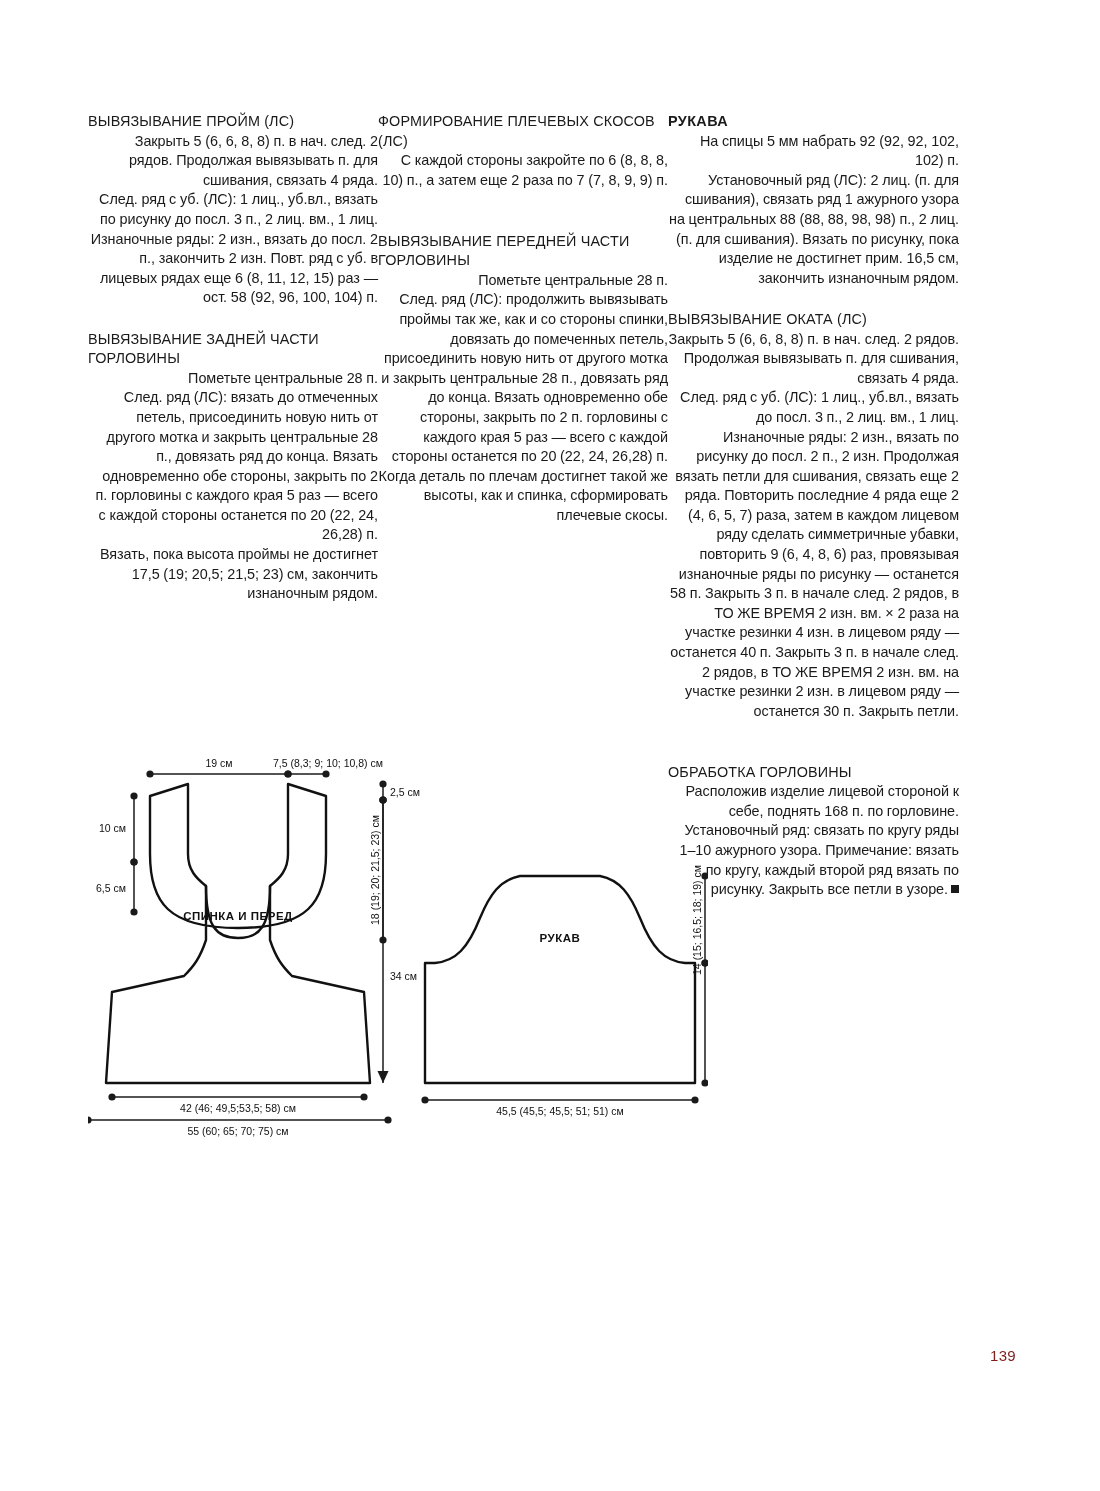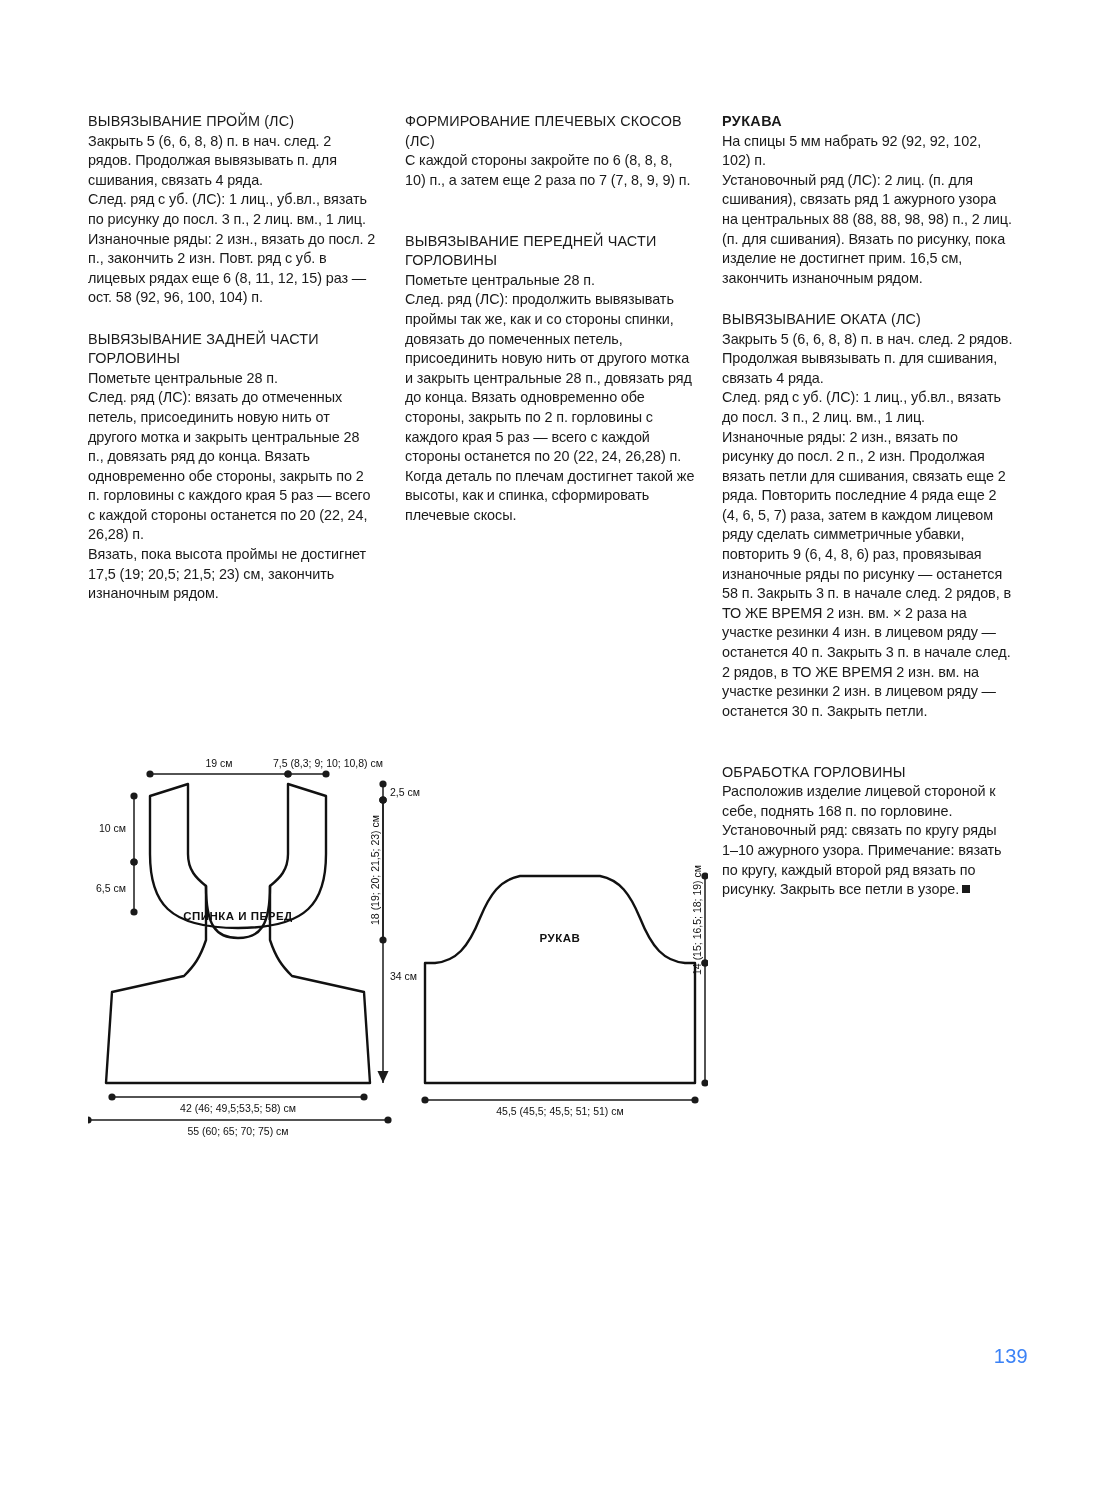--- a/index.html
+++ b/index.html
@@ -19,21 +19,20 @@
     overflow: hidden;
   }
 
   
   .columns {
     position: absolute;
     left: 88px;
     top: 112px;
     width: 925px;
     display: flex;
-    gap: 27px;
     align-items: flex-start;
   }
   .col { width: 290px; }
   .col.c3 { width: 291px; }
 
   .sec { margin: 0 0 2px 0; }
 
   .head-caps {
     font-size: 14.4px;
     line-height: 19.6px;
@@ -46,21 +45,21 @@
     font-size: 14.4px;
     line-height: 19.6px;
     letter-spacing: 0.4px;
     font-weight: 700;
     margin: 0;
   }
   p.body {
     font-size: 14.4px;
     line-height: 19.6px;
     margin: 0;
-    text-align: left;
+    text-align: right;
     letter-spacing: -0.05px;
     word-spacing: -0.2px;
   }
   p.body b { font-weight: 400; }
   .gap-sm { height: 19.6px; }
 
   .endmark {
     display: inline-block;
     width: 8px;
     height: 8px;
@@ -74,26 +73,26 @@
     position: absolute;
     left: 88px;
     top: 752px;
     width: 620px;
     height: 400px;
   }
   .sch-svg { display: block; }
 
   .page-number {
     position: absolute;
-    right: 72px;
+    right: 84px;
     top: 1347px;
-    font-size: 20px;
+    font-size: 15px;
     line-height: 18px;
     letter-spacing: 0.3px;
-    color: #3b82f6;
+    color: #7f1d1d;
   }
 </style>
 </head>
 <body>
 
 <div class="page">
 
   <div class="columns">
 
     <div class="col c1">

